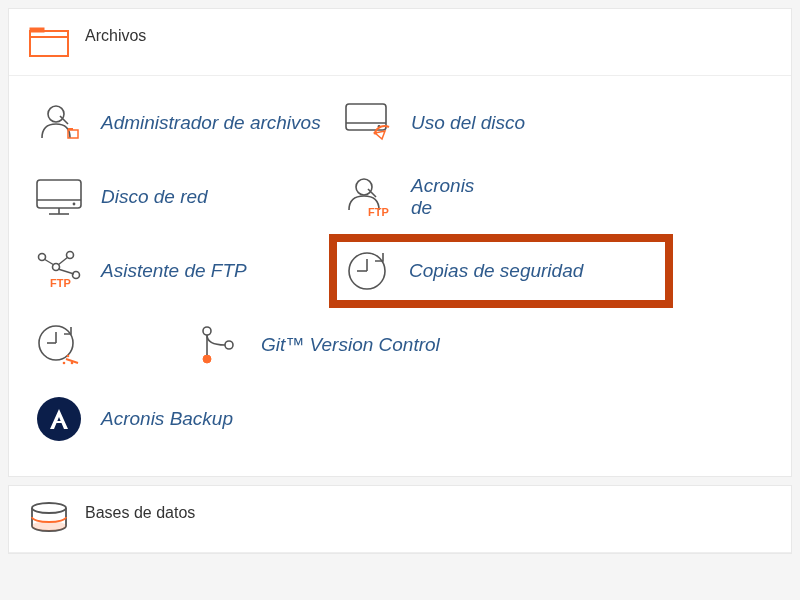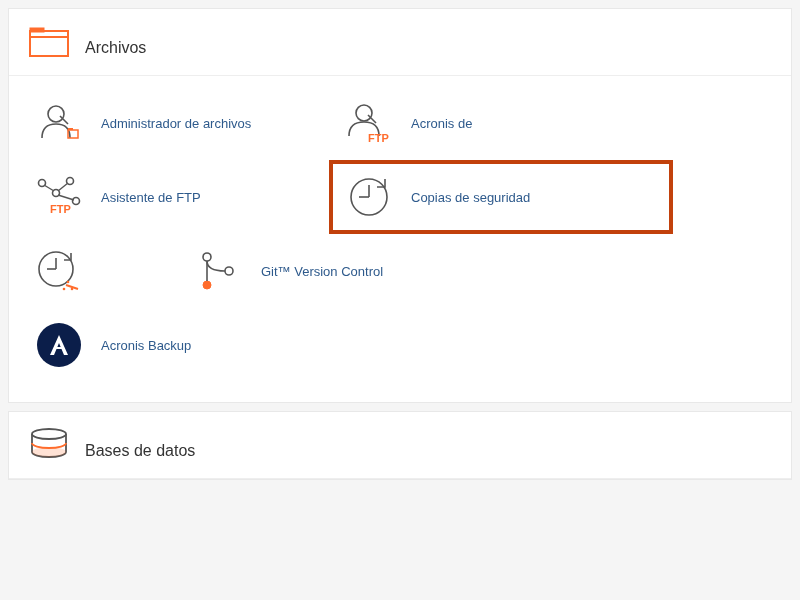--- a/index.html
+++ b/index.html
@@ -1,27 +1,27 @@
 <!DOCTYPE html>
 <html><head>
   <meta charset="utf-8">
   <style>
     * { box-sizing: border-box; margin: 0; padding: 0; }
     body { font-family: "Segoe UI", Arial, sans-serif; background: #f5f5f5; width: 800px; height: 600px; overflow: hidden; }
     .panel { background: #fff; border: 1px solid #e8e8e8; margin: 8px; }
-    .panel-header { display: flex; align-items: flex-end; padding: 18px 20px; border-bottom: 1px solid #eee; }
+    .panel-header { display: flex; align-items: flex-start; padding: 18px 20px; border-bottom: 1px solid #eee; }
     .panel-header .icon { width: 40px; height: 30px; display: flex; align-items: center; justify-content: center; margin-right: 16px; }
     .panel-title { font-size: 16px; color: #333; font-weight: 400; }
     .panel-body { padding: 10px 0px 20px 20px; }
     .grid { display: flex; flex-wrap: wrap; }
     .item { display: flex; align-items: center; width: 310px; height: 74px; cursor: pointer; }
     .item.narrow { width: 160px; }
     .item .icon { width: 60px; display: flex; align-items: flex-end; justify-content: center; margin-right: 12px; flex-shrink: 0; }
-    .item .label { color: #2e5a8c; font-size: 13px; }
-    .highlight { border: 4px solid #c2410c; margin-left: -10px; padding-left: 6px; width: 344px; }
+    .item .label { color: #2e5a8c; font-size: 19px; font-style: italic; }
+    .highlight { border: 8px solid #c2410c; margin-left: -10px; padding-left: 0; width: 344px; }
     svg { flex-shrink: 0; }
     .acronis-circle { width: 44px; height: 44px; border-radius: 50%; background: #0b1e4a; display: flex; align-items: center; justify-content: center; }
   </style>
 </head>
 <body>
 
 <div class="panel">
   <div class="panel-header">
     <span class="icon">
       <svg width="40" height="30" viewBox="0 0 40 30">
@@ -43,21 +43,46 @@
             <path d="M24 14 l8 8" stroke="#555" stroke-width="1.6"></path>
             <rect x="32" y="28" width="10" height="8" fill="none" stroke="#ff6c2c" stroke-width="1.5"></rect>
             <rect x="32" y="26" width="5" height="2" fill="#ff6c2c"></rect>
           </svg>
         </span>
         <span class="label">Administrador de archivos</span>
       </div>
 
 
 
+      <div class="item">
+        <span class="icon">
+          <svg width="48" height="40" viewBox="0 0 48 40">
+            <rect x="1" y="1" width="40" height="26" rx="3" fill="none" stroke="#555" stroke-width="1.6"></rect>
+            <line x1="1" y1="20" x2="41" y2="20" stroke="#555" stroke-width="1.6"></line>
+            <circle cx="34" cy="23.5" r="1.4" fill="#555"></circle>
+            <path d="M30 30 a10 10 0 0 1 14 -6" fill="none" stroke="#ff6c2c" stroke-width="2"></path>
+            <path d="M30 30 l10 -2 l-3 8 z" fill="none" stroke="#ff6c2c" stroke-width="1.5"></path>
+            <circle cx="30" cy="30" r="1.5" fill="#ff6c2c"></circle>
+          </svg>
+        </span>
+        <span class="label">Uso del disco</span>
+      </div>
 
+      <div class="item">
+        <span class="icon">
+          <svg width="48" height="38" viewBox="0 0 48 38">
+            <rect x="2" y="2" width="44" height="28" rx="3" fill="none" stroke="#555" stroke-width="1.6"></rect>
+            <line x1="2" y1="22" x2="46" y2="22" stroke="#555" stroke-width="1.6"></line>
+            <circle cx="39" cy="26" r="1.4" fill="#555"></circle>
+            <line x1="24" y1="30" x2="24" y2="36" stroke="#555" stroke-width="1.6"></line>
+            <line x1="14" y1="36" x2="34" y2="36" stroke="#555" stroke-width="1.6"></line>
+          </svg>
+        </span>
+        <span class="label">Disco de red</span>
+      </div>
 
       <div class="item narrow">
         <span class="icon">
           <svg width="50" height="42" viewBox="0 0 50 42">
             <circle cx="20" cy="11" r="8" fill="none" stroke="#555" stroke-width="1.6"></circle>
             <path d="M5 34 q0 -14 15 -14 q15 0 15 14" fill="none" stroke="#555" stroke-width="1.6"></path>
             <path d="M24 13 l8 8" stroke="#555" stroke-width="1.6"></path>
             <text x="24" y="40" font-size="11" fill="#ff6c2c" font-weight="600">FTP</text>
           </svg>
         </span>

